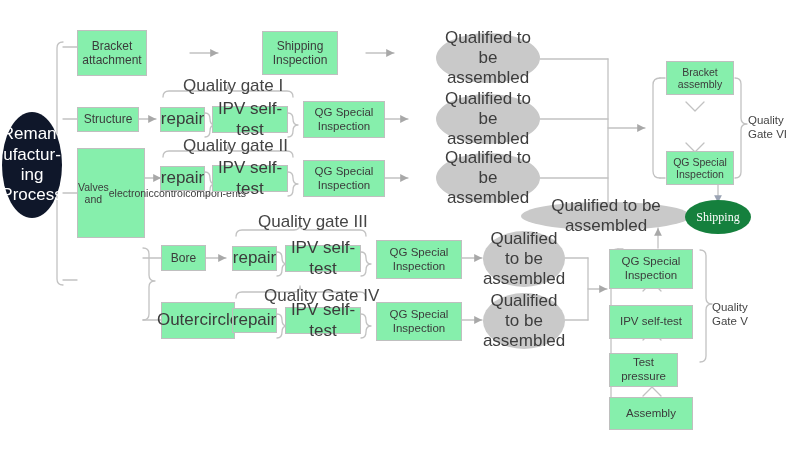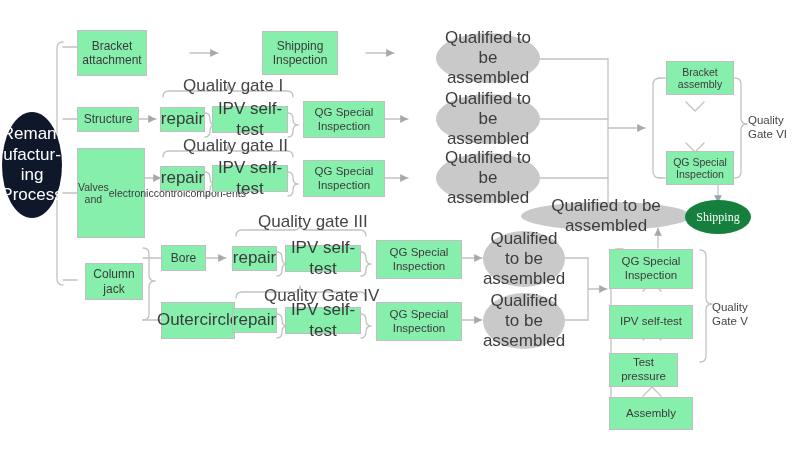--- a/index.html
+++ b/index.html
@@ -173,24 +173,20 @@
     <span>QG Special</span>
     <span>Inspection</span>
   </div>
   <div class="node ell f11" style="left:436px;top:153px;width:104px;height:50px;flex-direction:column;">
     <span>Qualified to</span>
     <span>be assembled</span>
   </div>
 
   <div class="lbl f11" style="left:258px;top:212px;">Quality gate III</div>
 
-  <div class="node box f12" style="left:85px;top:263px;width:58px;height:37px;flex-direction:column;">
-    <span>Column</span>
-    <span>jack</span>
-  </div>
 
   <div class="node box f12" style="left:161px;top:245px;width:45px;height:26px;text-align:center;">
     <span>Bore</span>
   </div>
   <div class="node box f11" style="left:161px;top:302px;width:74px;height:37px;flex-direction:row;text-align:right;">
     <span>Outer</span>
     <span>circle</span>
   </div>
 
   <div class="node box f11" style="left:232px;top:246px;width:45px;height:25px;">

